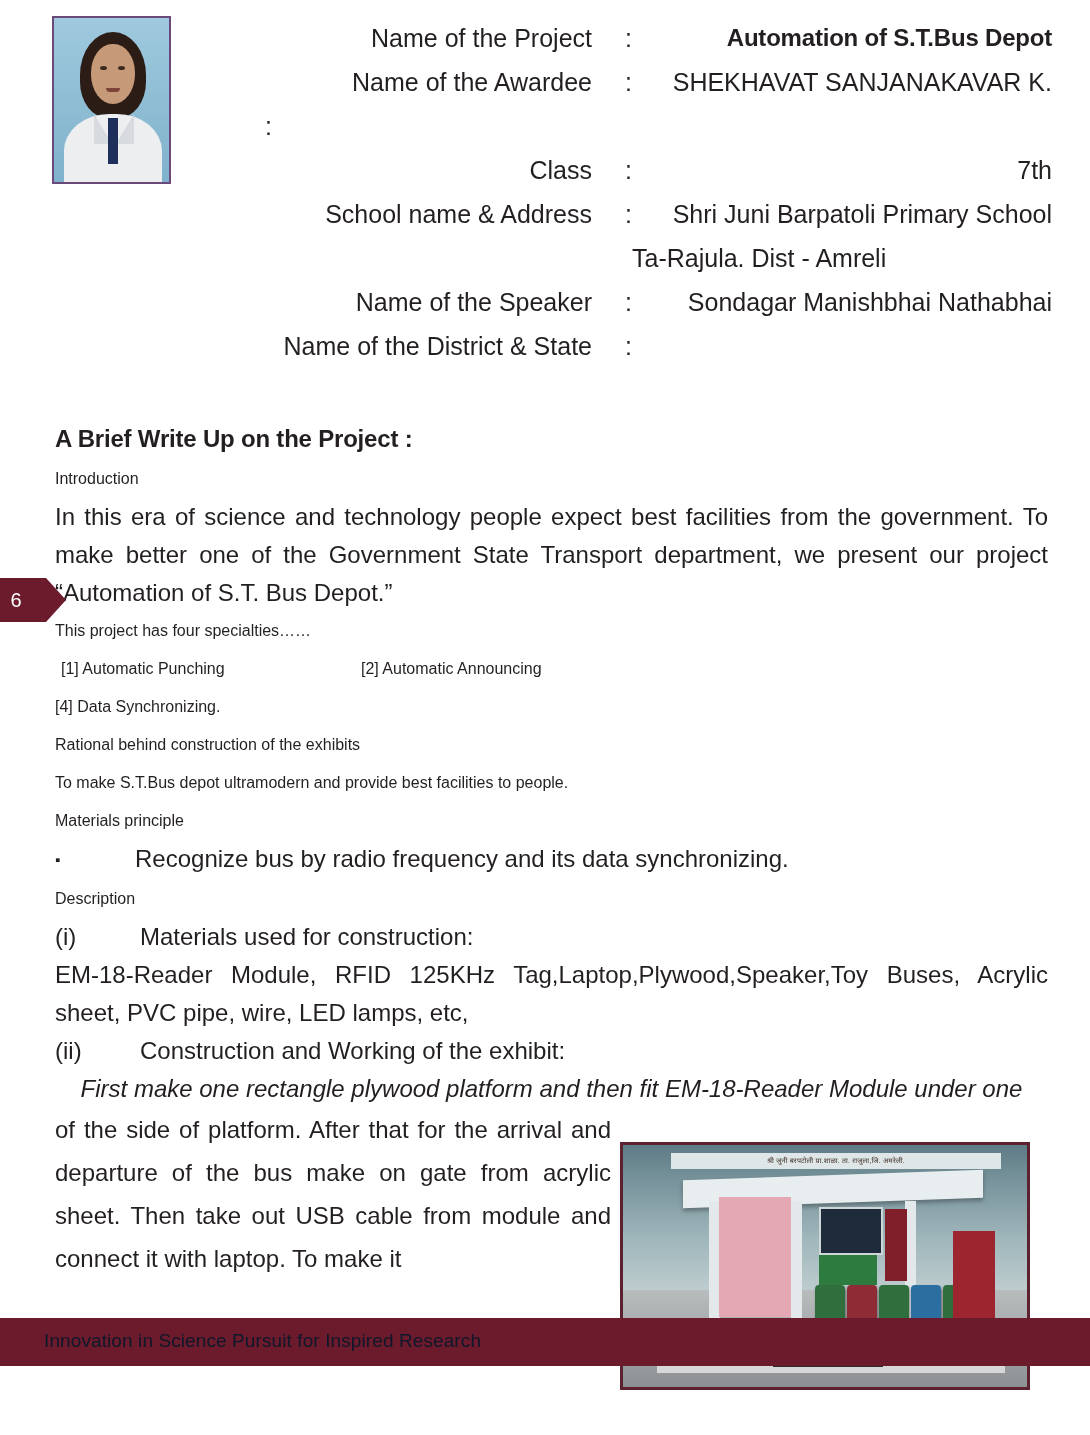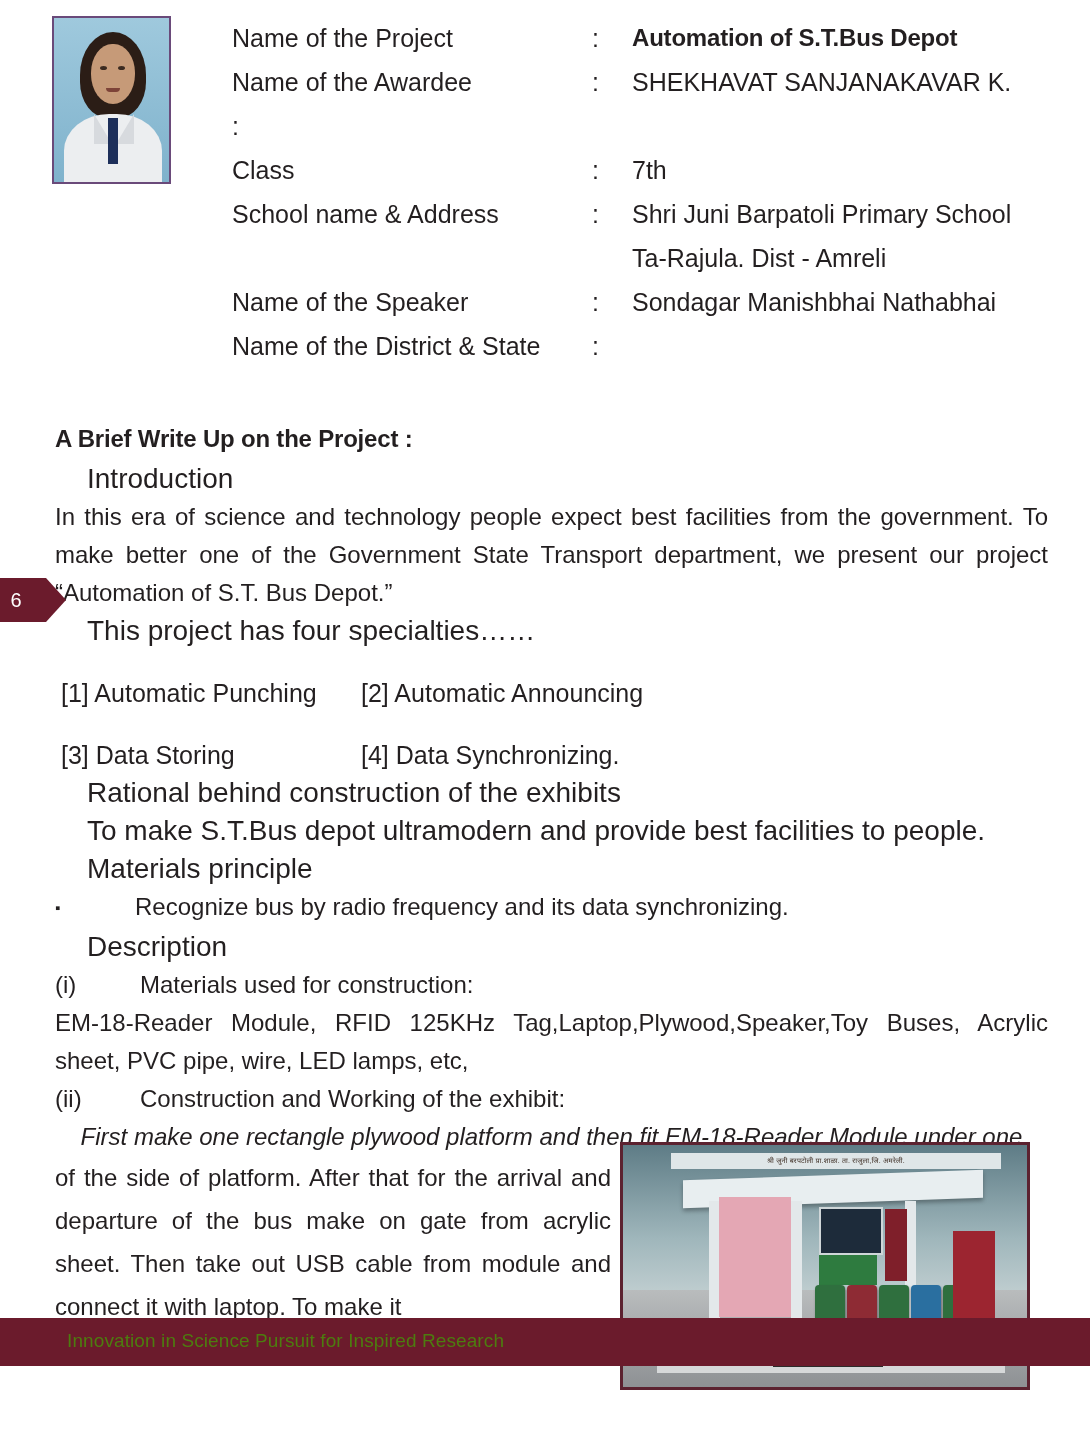--- a/index.html
+++ b/index.html
@@ -98,20 +98,21 @@
   .info-table {
     position: absolute;
     left: 232px;
     top: 16px;
     width: 820px;
   }
   .info-row {
     display: flex;
     align-items: flex-start;
     line-height: 44px;
+    text-align: right;
   }
   .info-label {
     width: 360px;
     font-size: 25px;
     color: #231f20;
     font-weight: 300;
   }
   .info-colon {
     width: 40px;
     font-size: 25px;
@@ -144,29 +145,27 @@
     margin-bottom: 7px;
     letter-spacing: -0.2px;
   }
   .para {
     font-size: 24px;
     line-height: 38px;
     margin: 0;
     text-align: justify;
   }
   .line {
-    font-size: 28px;
-    line-height: 38px;
-    margin-left: 32px;
+    font-size: 16px;
+    line-height: 38px;
   }
   .two-col-line {
     display: flex;
-    font-size: 25px;
-    line-height: 38px;
-    margin-top: 24px;
+    font-size: 16px;
+    line-height: 38px;
   }
   .two-col-line .c1 { width: 300px; padding-left: 6px; }
   .two-col-line .c2 { flex: 1; }
   .bullet-line {
     display: flex;
     font-size: 24px;
     line-height: 38px;
   }
   .bullet-line .bullet {
     width: 22px;
@@ -282,24 +281,24 @@
   .footer-bar {
     position: absolute;
     left: 0;
     top: 1318px;
     width: 1090px;
     height: 48px;
     background: #6b1b2c;
   }
   .footer-text {
     position: absolute;
-    left: 67px;
+    left: 44px;
     top: 1330px;
     font-size: 19px;
-    color: #4d7c0f;
+    color: #0f172a;
     letter-spacing: 0.1px;
   }
 
   
   .page-tab {
     position: absolute;
     left: -14px;
     top: 578px;
     width: 60px;
     height: 44px;
@@ -391,21 +390,20 @@
   <p class="para">In this era of science and technology people expect best facilities from the government. To make better one of the Government State Transport department, we present our project “Automation of S.T. Bus Depot.”</p>
 
   <div class="line">This project has four specialties……</div>
 
   <div class="two-col-line">
     <div class="c1">[1] Automatic Punching</div>
     <div class="c2">[2] Automatic Announcing</div>
   </div>
 
   <div class="two-col-line">
-    <div class="c1">[3] Data Storing</div>
     <div class="c2">[4] Data Synchronizing.</div>
   </div>
 
   <div class="line">Rational behind construction of the exhibits</div>
   <div class="line">To make S.T.Bus depot ultramodern and provide best facilities to people.</div>
 
   <div class="line">Materials principle</div>
 
   <div class="bullet-line">
     <div class="bullet">▪</div>

